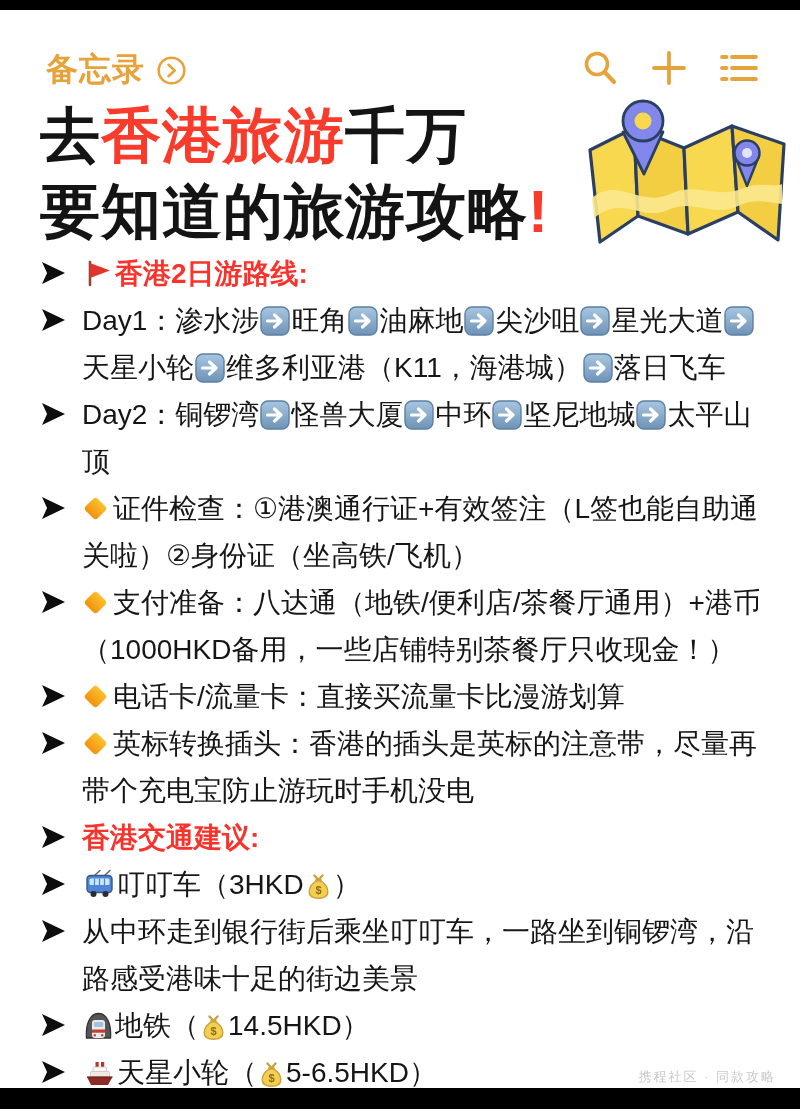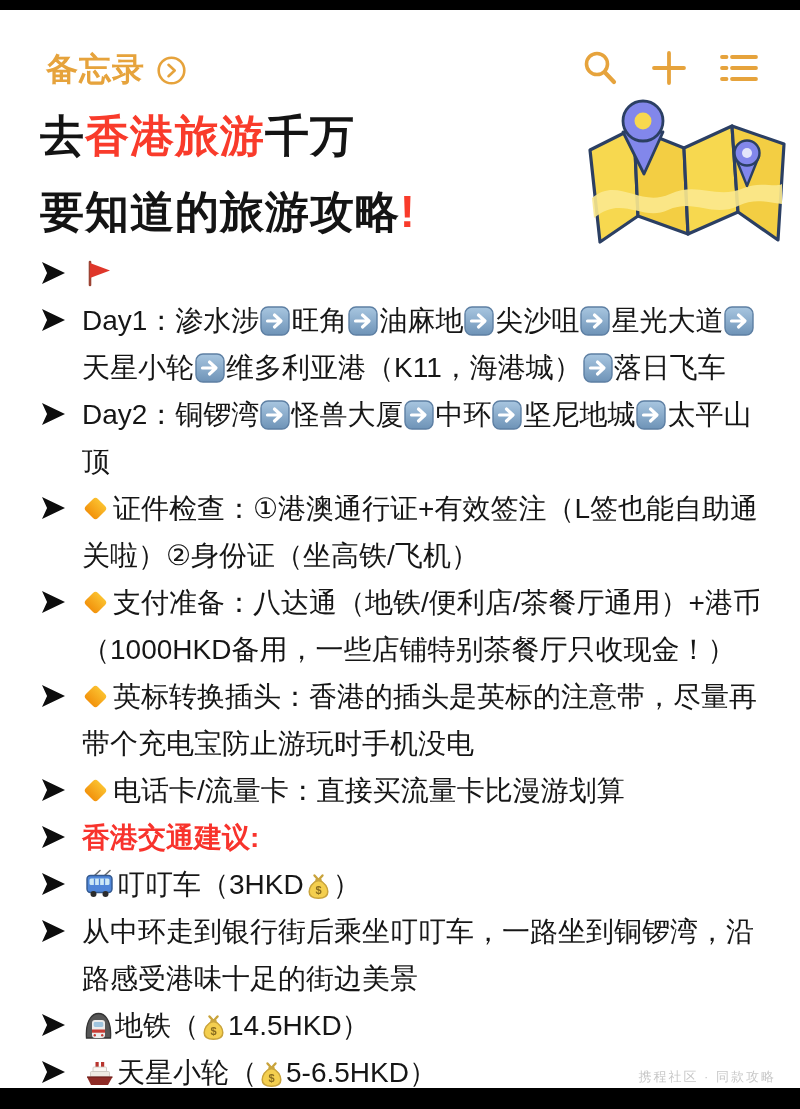--- a/index.html
+++ b/index.html
@@ -20,21 +20,21 @@
     display:flex; justify-content:space-between; align-items:center;
   }
   .memo-back { display:flex; align-items:center; gap:10px; cursor:pointer; }
   .memo-title { font-size:32px; font-weight:700; color:#E6A33C; letter-spacing:1px; }
   .header-icons { display:flex; align-items:center; gap:30px; }
   .hicon { display:block; cursor:pointer; }
 
   
   .big-title {
     position:absolute; top:98px; left:40px; width:565px;
-    font-size:44px; line-height:76px; font-weight:900;
+    font-size:60px; line-height:76px; font-weight:900;
     color:#141414; letter-spacing:1px;
   }
   .big-title .red { color:#F93B2B; }
 
   
   .map-illo { position:absolute; top:92px; left:578px; width:218px; height:162px; }
 
   
   .list { position:absolute; top:250px; left:40px; right:34px; font-size:28px; line-height:47px; }
   .item { position:relative; padding-left:42px; }
@@ -142,21 +142,21 @@
       <circle cx="65" cy="29" r="20" fill="#8287EB" stroke="#2B3F63" stroke-width="2.8"></circle>
       <circle cx="65" cy="29" r="8.5" fill="#F7D84F"></circle>
     </g>
   </svg>
 </div>
 
 <div class="list">
     <div class="item"><span class="bullet"></span><span class="seg-icon flag-icon"><svg width="30" height="30" viewBox="0 0 30 30">
           <path d="M7 4 V27" stroke="#9C4434" stroke-width="2.6" stroke-linecap="round"></path>
           <path d="M7 5 L27 12.5 L7 20 Z" fill="#DF362A"></path>
-        </svg></span></div>
+        </svg></span><span class="red-bold">香港2日游路线:</span></div>
     <div class="item"><span class="bullet"></span><span class="plain">Day1：渗水涉</span><span class="seg-icon arrow-icon"><svg width="30" height="30" viewBox="0 0 30 30">
           <rect x="1" y="1" width="28" height="28" rx="7" fill="url(#g-arrow)" stroke="#5D7FA3" stroke-width="1.4"></rect>
           <path d="M7.5 15 H20 M14.5 9 l6.5 6 -6.5 6" fill="none" stroke="#fff" stroke-width="3.2" stroke-linecap="round" stroke-linejoin="round"></path>
         </svg></span><span class="plain">旺角</span><span class="seg-icon arrow-icon"><svg width="30" height="30" viewBox="0 0 30 30">
           <rect x="1" y="1" width="28" height="28" rx="7" fill="url(#g-arrow)" stroke="#5D7FA3" stroke-width="1.4"></rect>
           <path d="M7.5 15 H20 M14.5 9 l6.5 6 -6.5 6" fill="none" stroke="#fff" stroke-width="3.2" stroke-linecap="round" stroke-linejoin="round"></path>
         </svg></span><span class="plain">油麻地</span><span class="seg-icon arrow-icon"><svg width="30" height="30" viewBox="0 0 30 30">
           <rect x="1" y="1" width="28" height="28" rx="7" fill="url(#g-arrow)" stroke="#5D7FA3" stroke-width="1.4"></rect>
           <path d="M7.5 15 H20 M14.5 9 l6.5 6 -6.5 6" fill="none" stroke="#fff" stroke-width="3.2" stroke-linecap="round" stroke-linejoin="round"></path>
         </svg></span><span class="plain">尖沙咀</span><span class="seg-icon arrow-icon"><svg width="30" height="30" viewBox="0 0 30 30">
@@ -186,24 +186,24 @@
           <path d="M7.5 15 H20 M14.5 9 l6.5 6 -6.5 6" fill="none" stroke="#fff" stroke-width="3.2" stroke-linecap="round" stroke-linejoin="round"></path>
         </svg></span><span class="plain">太平山顶</span></div>
     <div class="item"><span class="bullet"></span><span class="seg-icon diamond-icon"><svg width="25" height="25" viewBox="0 0 25 25">
           <rect x="4" y="4" width="17" height="17" rx="3.5" transform="rotate(45 12.5 12.5)" fill="url(#g-diamond)"></rect>
         </svg></span><span class="plain">证件检查：①港澳通行证+有效签注（L签也能自助通关啦）②身份证（坐高铁/飞机）</span></div>
     <div class="item"><span class="bullet"></span><span class="seg-icon diamond-icon"><svg width="25" height="25" viewBox="0 0 25 25">
           <rect x="4" y="4" width="17" height="17" rx="3.5" transform="rotate(45 12.5 12.5)" fill="url(#g-diamond)"></rect>
         </svg></span><span class="plain">支付准备：八达通（地铁/便利店/茶餐厅通用）+港币（1000HKD备用，一些店铺特别茶餐厅只收现金！）</span></div>
     <div class="item"><span class="bullet"></span><span class="seg-icon diamond-icon"><svg width="25" height="25" viewBox="0 0 25 25">
           <rect x="4" y="4" width="17" height="17" rx="3.5" transform="rotate(45 12.5 12.5)" fill="url(#g-diamond)"></rect>
+        </svg></span><span class="plain">电话卡/流量卡：直接买流量卡比漫游划算</span></div>
+    <div class="item"><span class="bullet"></span><span class="seg-icon diamond-icon"><svg width="25" height="25" viewBox="0 0 25 25">
+          <rect x="4" y="4" width="17" height="17" rx="3.5" transform="rotate(45 12.5 12.5)" fill="url(#g-diamond)"></rect>
         </svg></span><span class="plain">英标转换插头：香港的插头是英标的注意带，尽量再带个充电宝防止游玩时手机没电</span></div>
-    <div class="item"><span class="bullet"></span><span class="seg-icon diamond-icon"><svg width="25" height="25" viewBox="0 0 25 25">
-          <rect x="4" y="4" width="17" height="17" rx="3.5" transform="rotate(45 12.5 12.5)" fill="url(#g-diamond)"></rect>
-        </svg></span><span class="plain">电话卡/流量卡：直接买流量卡比漫游划算</span></div>
     <div class="item"><span class="bullet"></span><span class="red-bold">香港交通建议:</span></div>
     <div class="item"><span class="bullet"></span><span class="seg-icon tram-icon"><svg width="33" height="33" viewBox="0 0 33 33">
           <path d="M11 9 L17 3.5 M21 9 L27 3.5" stroke="#6a6a6a" stroke-width="1.6" stroke-linecap="round"></path>
           <rect x="4" y="8.5" width="25" height="17" rx="3.5" fill="#4F86D8" stroke="#33598F" stroke-width="1.4"></rect>
           <rect x="6.5" y="11.5" width="20" height="6.5" rx="1.5" fill="#CDE9F6"></rect>
           <path d="M11.5 11.5 v6.5 M16.5 11.5 v6.5 M21.5 11.5 v6.5" stroke="#4F86D8" stroke-width="1.3"></path>
           <circle cx="10.5" cy="27" r="3" fill="#2C2C2C"></circle>
           <circle cx="22.5" cy="27" r="3" fill="#2C2C2C"></circle>
         </svg></span><span class="plain">叮叮车（3HKD</span><span class="seg-icon moneybag-icon"><svg width="27" height="28" viewBox="0 0 27 28">
           <path d="M9.5 3.5 L13.5 8 L17.5 3.5" fill="none" stroke="#C9A33B" stroke-width="2.4" stroke-linecap="round"></path>

